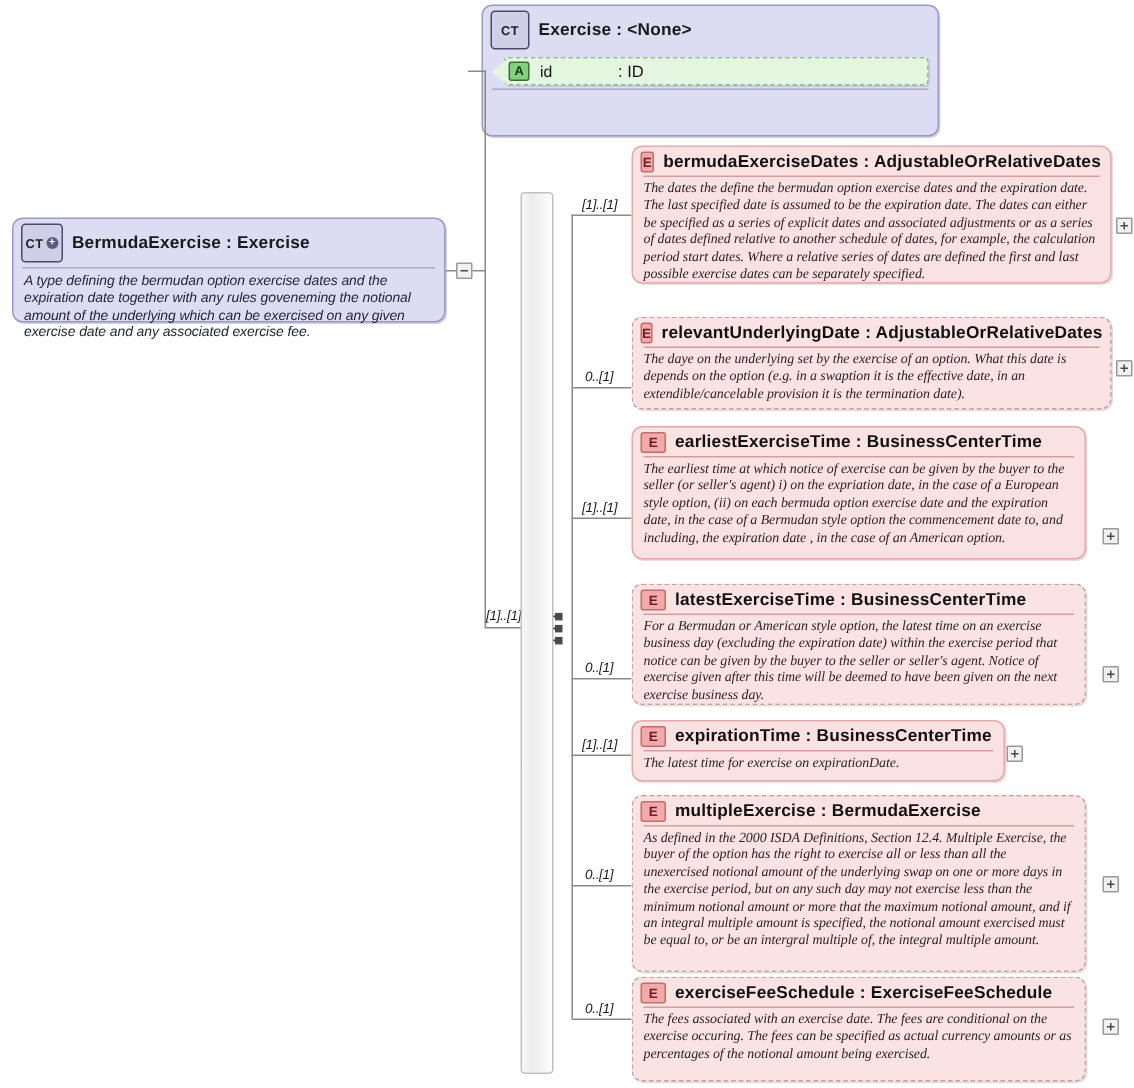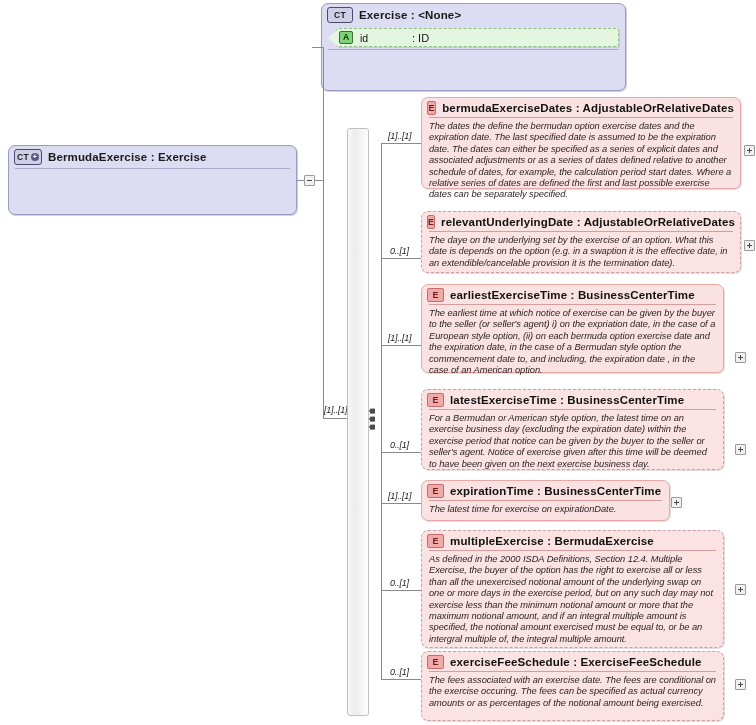--- a/index.html
+++ b/index.html
@@ -67,21 +67,21 @@
     align-items: center;
     justify-content: center;
     box-sizing: border-box;
     font-size: 8.5px;
     font-weight: bold;
     line-height: 1;
     margin-right: 6px;
   }
   .badge-ct {
     min-width: 26px;
-    height: 16px;
+    height: 26px;
     padding: 0 2px;
     border: 1px solid #4a4a6a;
     border-radius: 3px;
     background: #cfcfe8;
     color: #222;
     letter-spacing: .3px;
   }
   .badge-ct .pl {
     display: inline-block;
     width: 8px; height: 8px;
@@ -145,21 +145,21 @@
     border: 1px solid #e7a8a8;
     box-shadow: 1px 1px 0 rgba(170,150,150,.32);
   }
   .el.optional {
     border: 1px dashed #c9a0a0;
     background: #fbe3e3;
   }
   .el .hdr { background: transparent; }
   .el .hdr-title { color: #111; }
   .el .rule { border-top-color: #d79d9d; margin: 0 7px; }
-  .el .docs { color: #2d2424; }
+  .el .docs { color: #2d2424; font-family: Liberation Serif, serif; }
 
   .badge-e {
     width: 17px; height: 14px;
     border: 1px solid #c96a6a;
     border-radius: 2px;
     background: #f2a9a9;
     color: #6b1f1f;
     font-size: 9px;
   }
 
@@ -244,20 +244,21 @@
 
   <div class="node ct" style="left:8px; top:145px; width:289px; height:70px;">
     <div class="hdr">
       <span class="badge badge-ct">
           <span>CT</span>
           <span class="pl">+</span>
         </span>
       <span class="hdr-title">BermudaExercise : Exercise</span>
     </div>
     <div class="rule"></div>
+    <div class="docs">A type defining the bermudan option exercise dates and the expiration date together with any rules goveneming the notional amount of the underlying which can be exercised on any given exercise date and any associated exercise fee.</div>
   </div>
 
   <div class="ln h" style="left:297px; top:180px; width:9px;"></div>
   <div class="minusbox" style="left:304px; top:175px;"></div>
   <div class="ln h" style="left:315px; top:180px; width:9px;"></div>
 
   <div class="ln v" style="left:323px; top:47px; height:371px;"></div>
   <div class="ln h" style="left:312px; top:47px; width:12px;"></div>
   <div class="ln h" style="left:323px; top:418px; width:32px;"></div>
 

